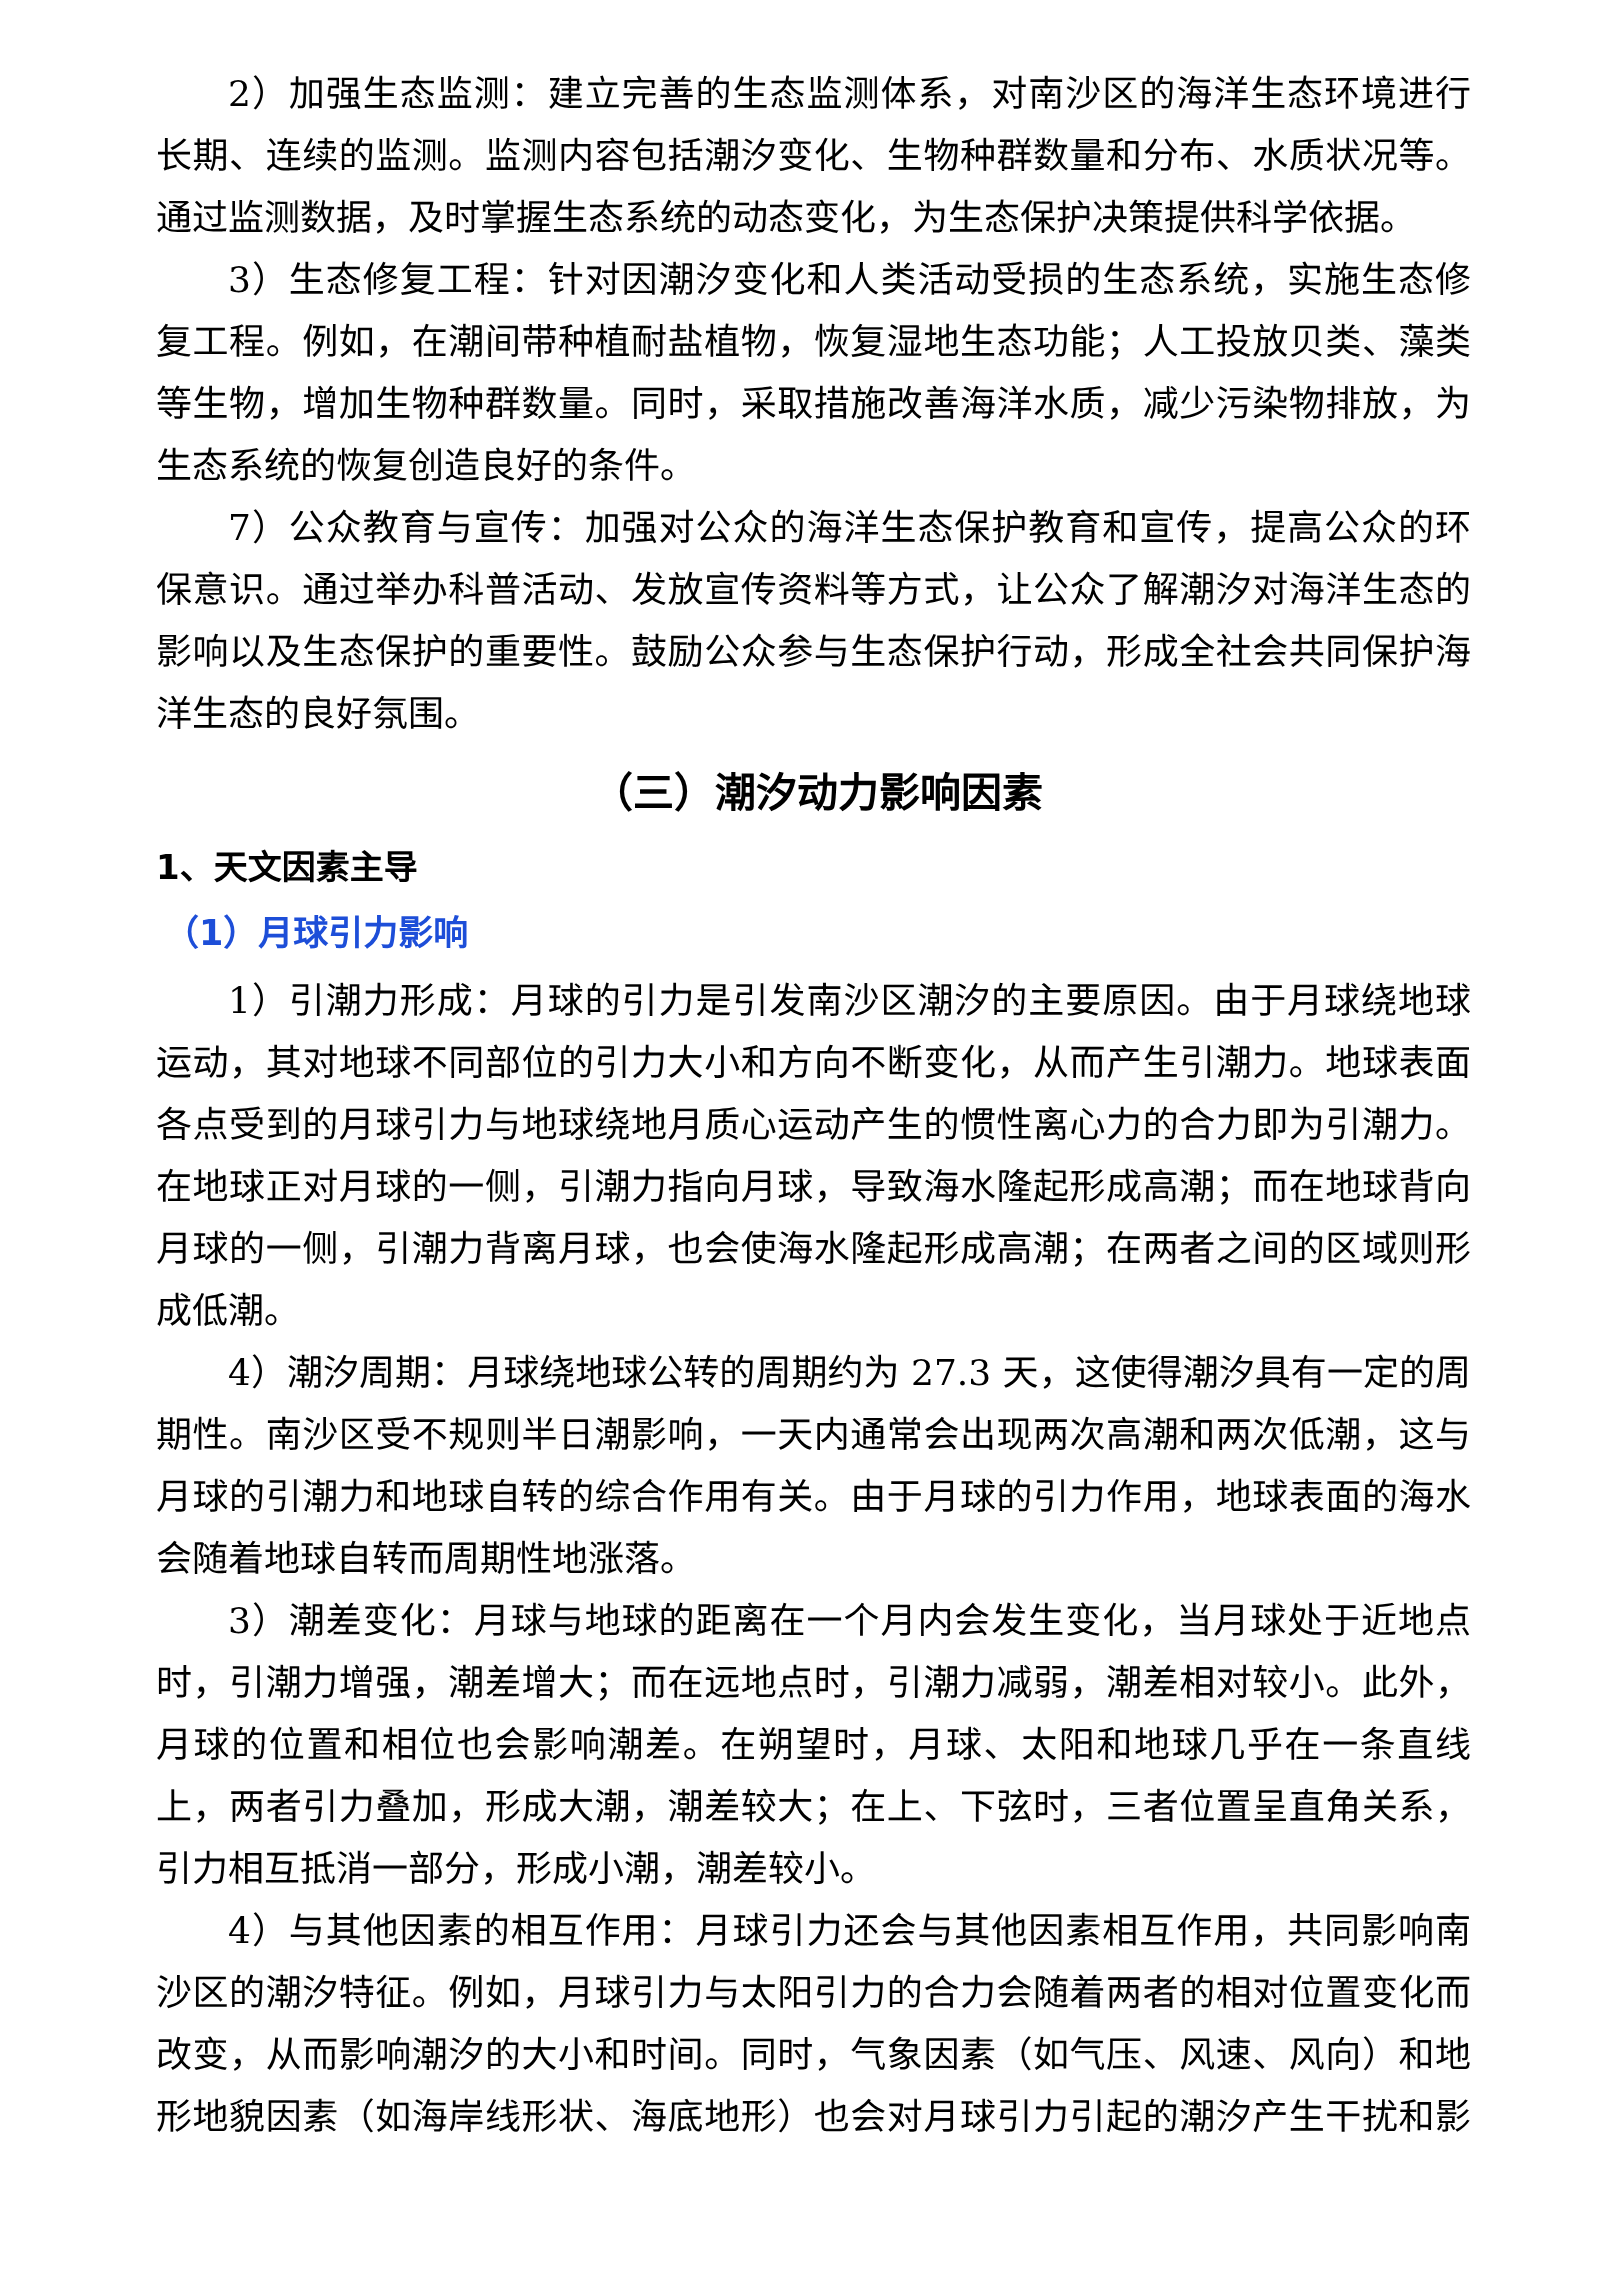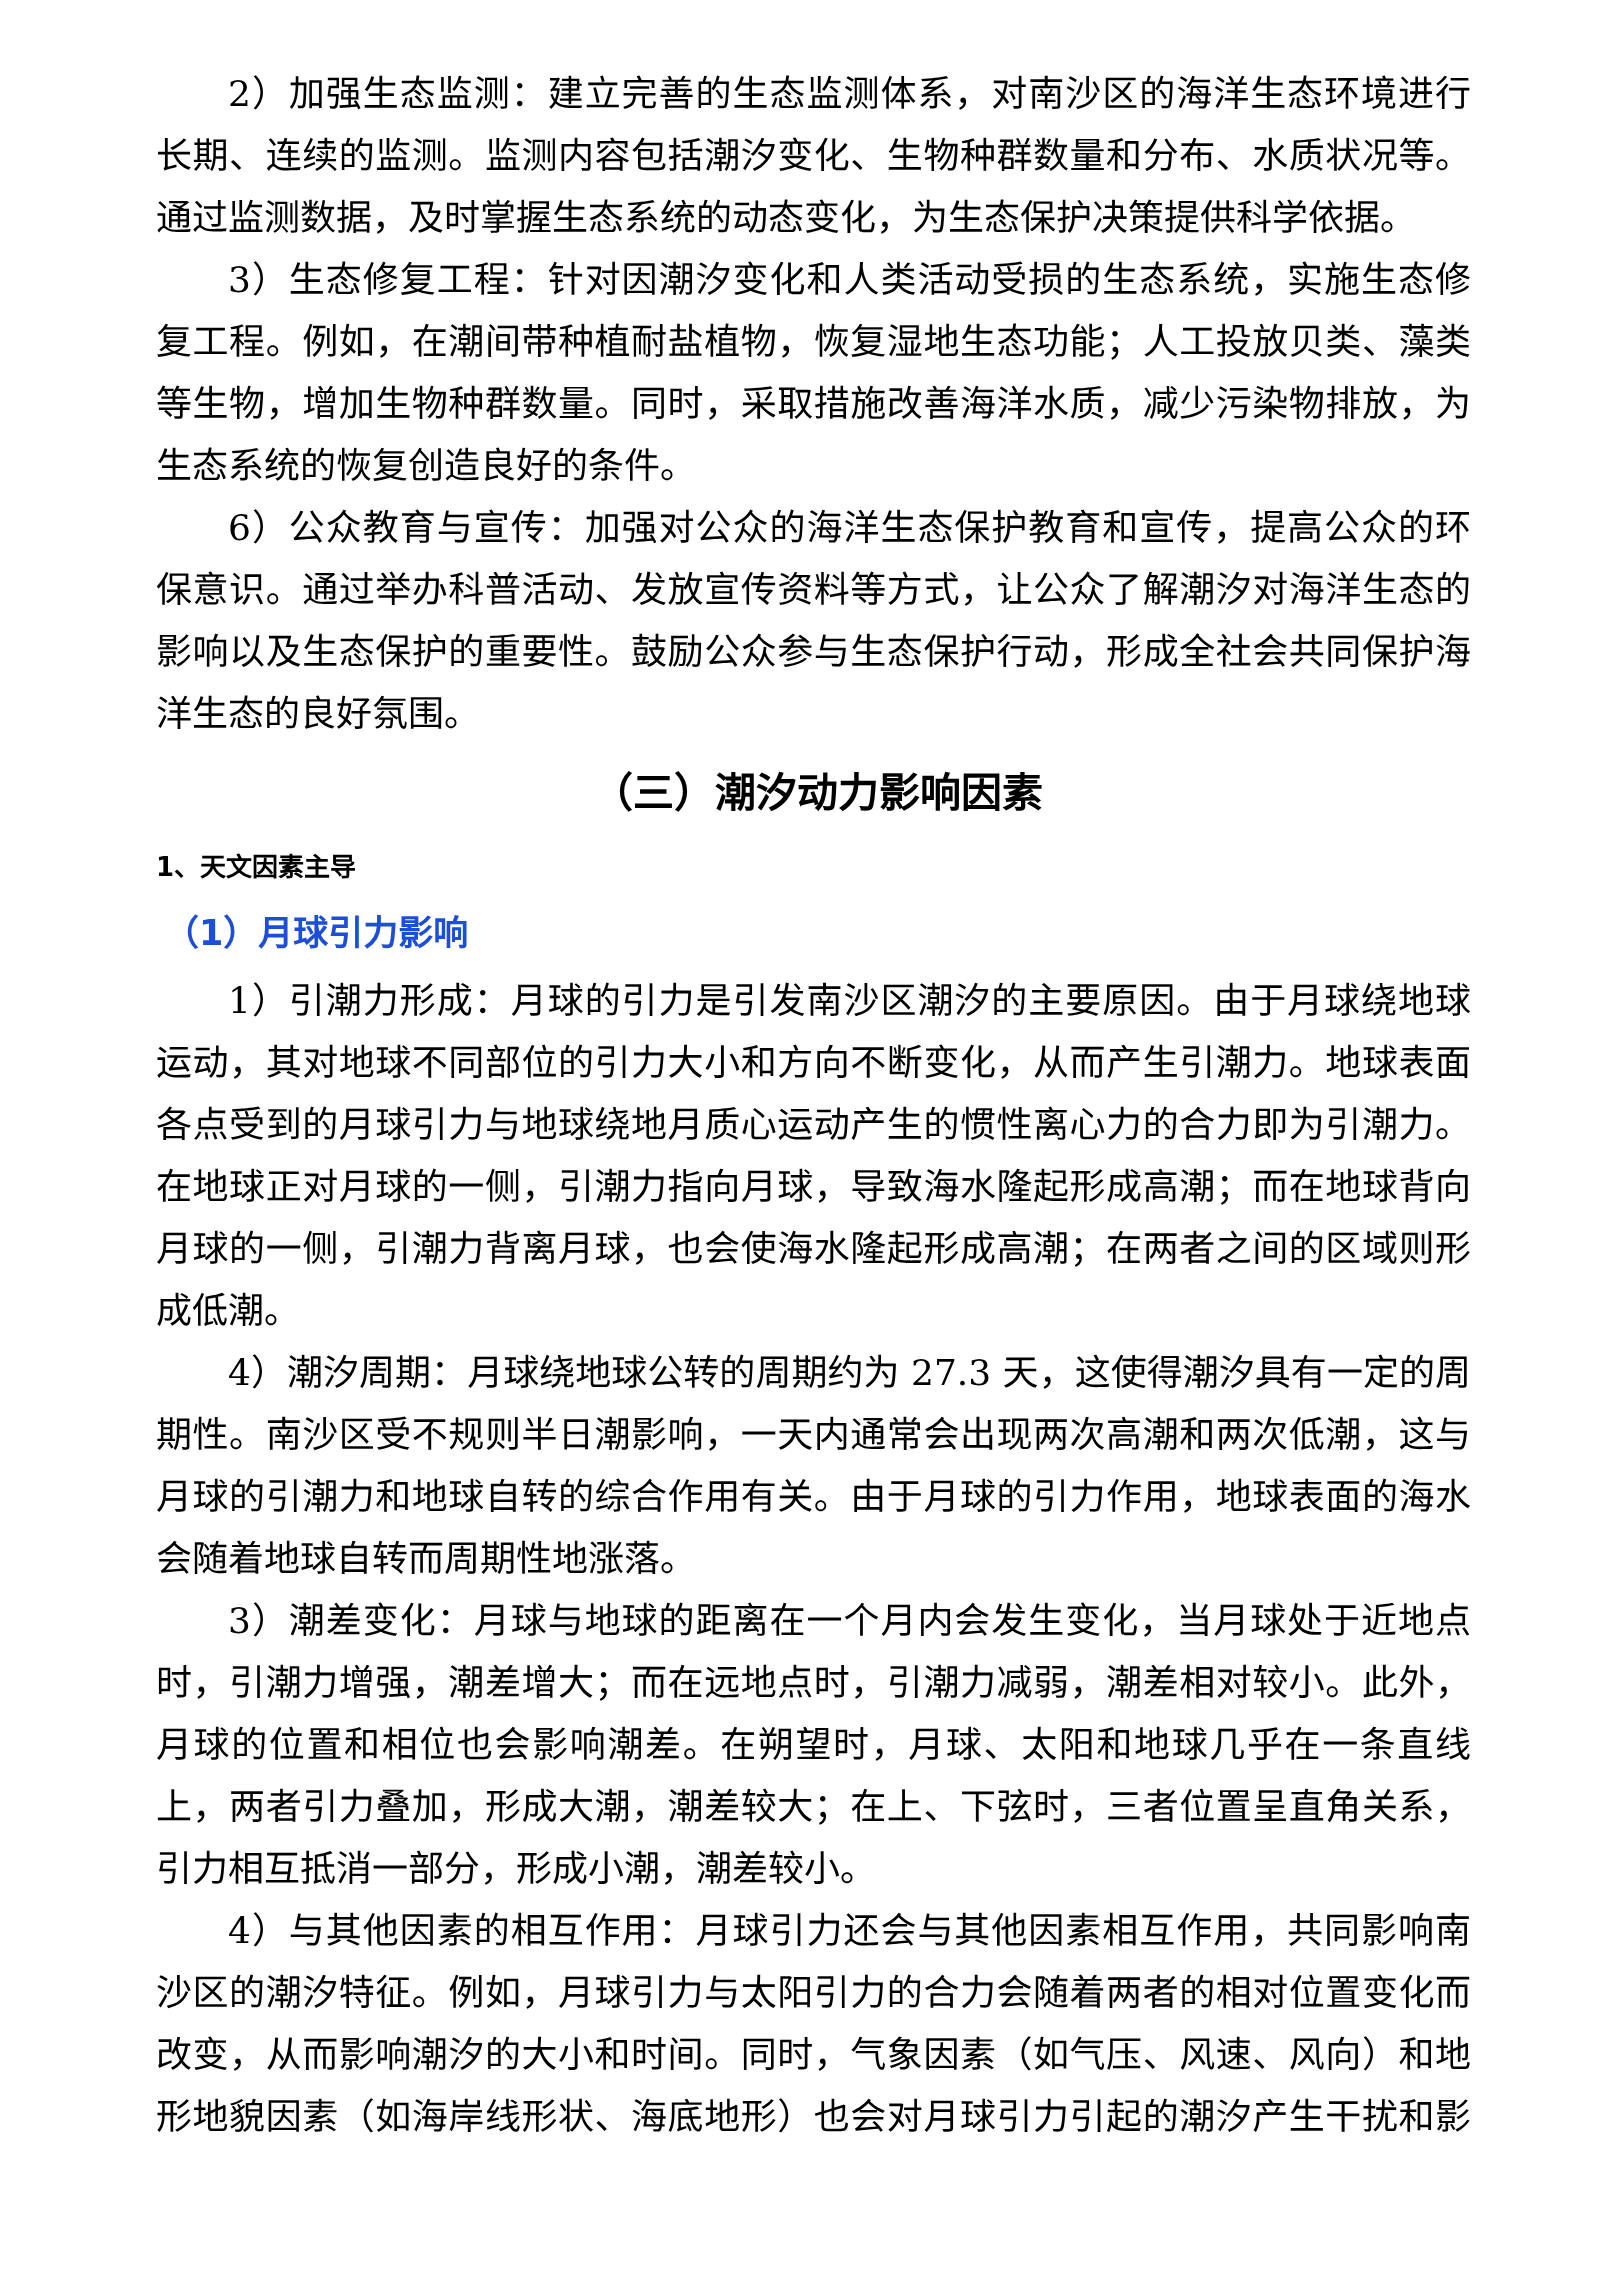--- a/index.html
+++ b/index.html
@@ -43,21 +43,21 @@
     line-height: 73px;
     font-weight: bold;
     color: #000000;
     text-indent: 0;
     margin: 11.8px 0 5.2px 0;
     padding-left: 7.9px;
     text-align: center;
   }
   .h-sub {
     font-family: "DejaVu Sans", "Liberation Sans", sans-serif;
-    font-size: 26px;
+    font-size: 34px;
     line-height: 65px;
     font-weight: bold;
     color: #000000;
     text-indent: 0;
     margin: 2.6px 0 1.3px 0;
     padding-left: 0;
   }
   .h-subsub {
     font-family: "DejaVu Sans", "Liberation Sans", sans-serif;
     font-size: 35px;
@@ -72,21 +72,21 @@
 </head>
 <body>
 
 <div class="page">
   <div class="content">
 
     <p class="para">2）加强生态监测：建立完善的生态监测体系，对南沙区的海洋生态环境进行长期、连续的监测。监测内容包括潮汐变化、生物种群数量和分布、水质状况等。通过监测数据，及时掌握生态系统的动态变化，为生态保护决策提供科学依据。</p>
 
     <p class="para">3）生态修复工程：针对因潮汐变化和人类活动受损的生态系统，实施生态修复工程。例如，在潮间带种植耐盐植物，恢复湿地生态功能；人工投放贝类、藻类等生物，增加生物种群数量。同时，采取措施改善海洋水质，减少污染物排放，为生态系统的恢复创造良好的条件。</p>
 
-    <p class="para">6）公众教育与宣传：加强对公众的海洋生态保护教育和宣传，提高公众的环保意识。通过举办科普活动、发放宣传资料等方式，让公众了解潮汐对海洋生态的影响以及生态保护的重要性。鼓励公众参与生态保护行动，形成全社会共同保护海洋生态的良好氛围。</p>
+    <p class="para">7）公众教育与宣传：加强对公众的海洋生态保护教育和宣传，提高公众的环保意识。通过举办科普活动、发放宣传资料等方式，让公众了解潮汐对海洋生态的影响以及生态保护的重要性。鼓励公众参与生态保护行动，形成全社会共同保护海洋生态的良好氛围。</p>
 
     <h2 class="h-section">（三）潮汐动力影响因素</h2>
 
     <h3 class="h-sub">1、天文因素主导</h3>
 
     <h4 class="h-subsub">（1）月球引力影响</h4>
 
     <p class="para">1）引潮力形成：月球的引力是引发南沙区潮汐的主要原因。由于月球绕地球运动，其对地球不同部位的引力大小和方向不断变化，从而产生引潮力。地球表面各点受到的月球引力与地球绕地月质心运动产生的惯性离心力的合力即为引潮力。在地球正对月球的一侧，引潮力指向月球，导致海水隆起形成高潮；而在地球背向月球的一侧，引潮力背离月球，也会使海水隆起形成高潮；在两者之间的区域则形成低潮。</p>
 
     <p class="para">4）潮汐周期：月球绕地球公转的周期约为 27.3 天，这使得潮汐具有一定的周期性。南沙区受不规则半日潮影响，一天内通常会出现两次高潮和两次低潮，这与月球的引潮力和地球自转的综合作用有关。由于月球的引力作用，地球表面的海水会随着地球自转而周期性地涨落。</p>

